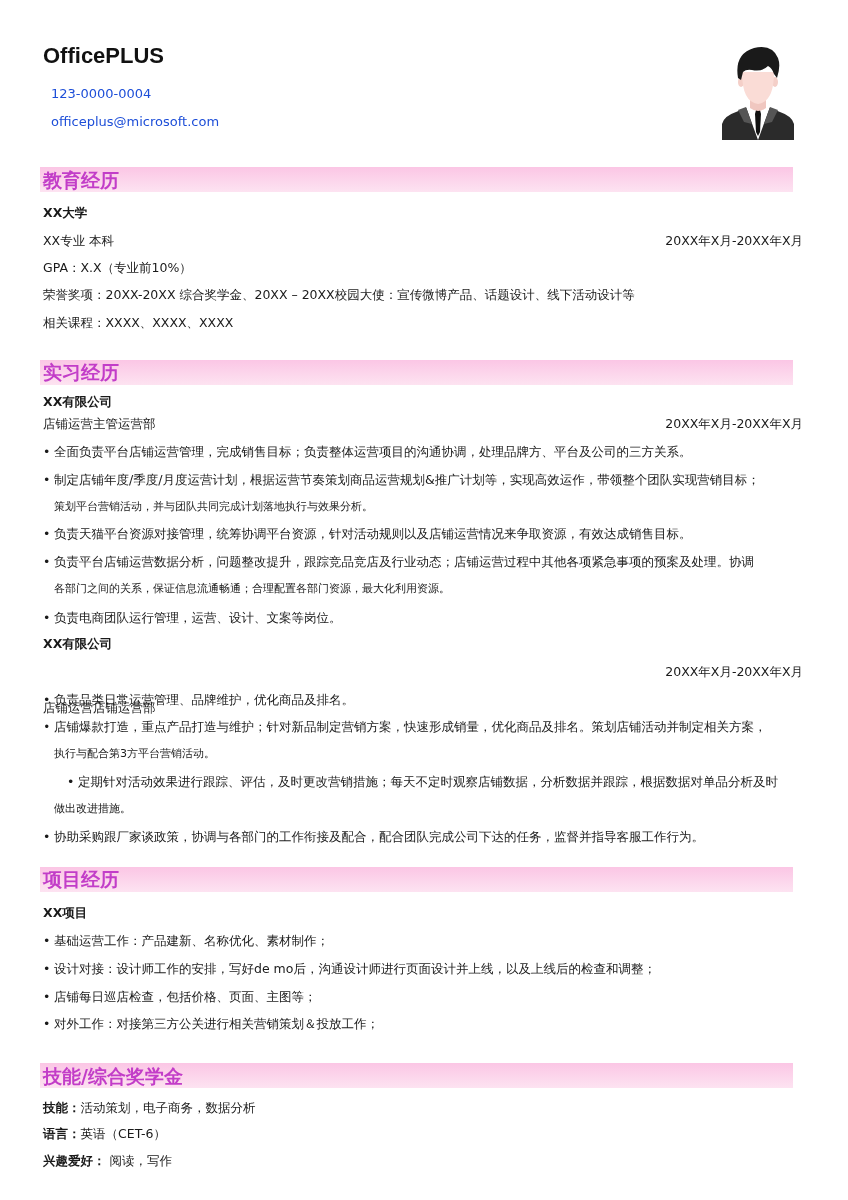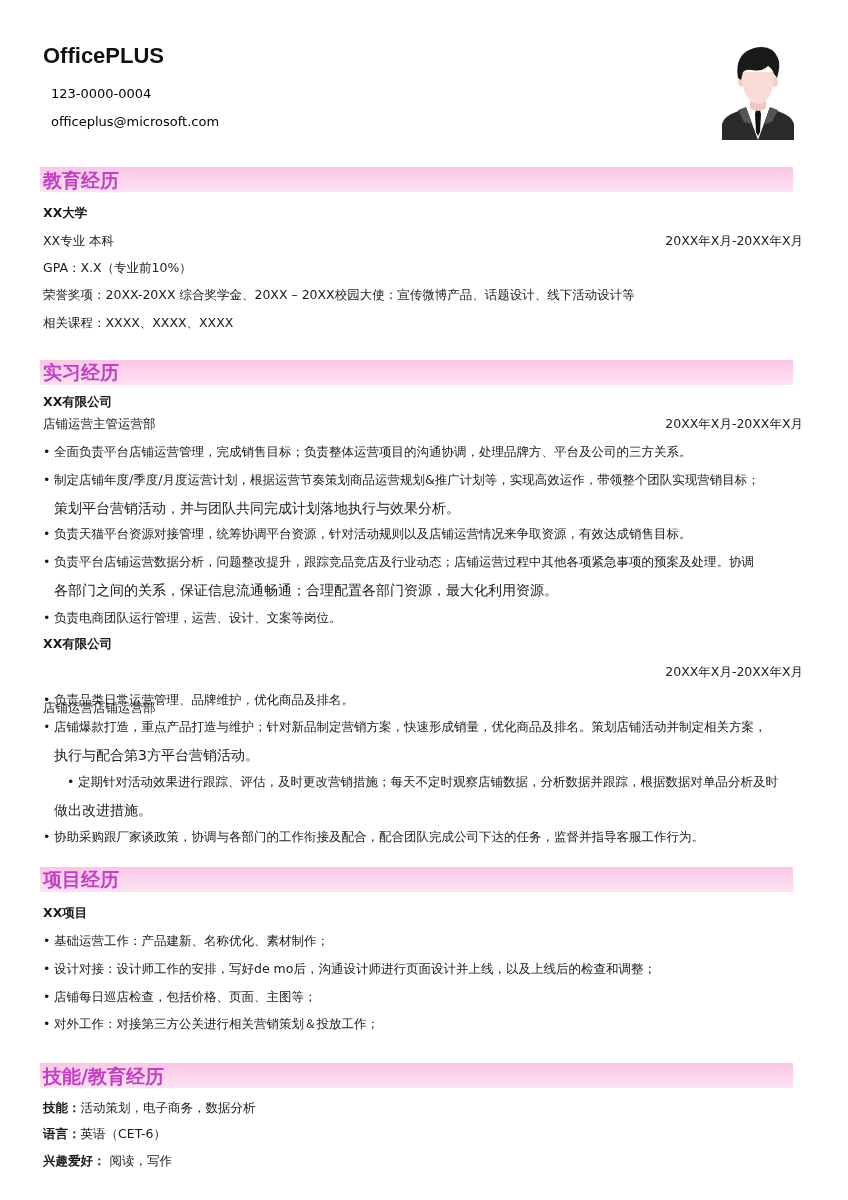--- a/index.html
+++ b/index.html
@@ -6,36 +6,36 @@
     html, body { width: 848px; height: 1200px; background: #ffffff; }
     body {
       position: relative;
       font-family: "DejaVu Sans", "Liberation Sans", sans-serif;
       color: #1a1a1a;
       font-size: 13px;
       overflow: hidden;
     }
     .abs { position: absolute; white-space: nowrap; line-height: 1; }
     .name { left: 43px; top: 45px; font-size: 22px; font-weight: bold; color: #111; font-family: "Liberation Sans", sans-serif; }
-    .contact { left: 51px; font-size: 13px; color: #000000; }
+    .contact { left: 51px; font-size: 13px; color: #1d4ed8; }
     .avatar { position: absolute; left: 722px; top: 44px; width: 72px; height: 96px; }
     .sec-bar {
       position: absolute; left: 40px; width: 753px; height: 25px;
       background: linear-gradient(to bottom, #fbc6e5 0%, #fde3f1 100%);
     }
     .sec-title {
       position: absolute; left: 43px; font-size: 19px; font-weight: bold;
       color: #c23dc8; line-height: 1; white-space: nowrap;
     }
     .line { position: absolute; left: 43px; font-size: 12.5px; line-height: 1; white-space: nowrap; color: #1a1a1a; }
     .bold { font-weight: bold; }
     .date { position: absolute; right: 45px; font-size: 12.5px; line-height: 1; white-space: nowrap; color: #1a1a1a; }
     .bullet { position: absolute; left: 43px; font-size: 12.5px; line-height: 1; white-space: nowrap; color: #1a1a1a; }
     .bullet .dot { display: inline-block; width: 11px; }
-    .cont { position: absolute; left: 54px; font-size: 14px; line-height: 1; white-space: nowrap; color: #1a1a1a; }
+    .cont { position: absolute; left: 54px; font-size: 11px; line-height: 1; white-space: nowrap; color: #1a1a1a; }
     .label { font-weight: bold; }
   </style>
 </head>
 <body>
 
 <div class="abs name">OfficePLUS</div>
 <div class="abs contact" style="top:87px;">123-0000-0004</div>
 <div class="abs contact" style="top:115px;">officeplus@microsoft.com</div>
 
 <div class="avatar">
@@ -100,17 +100,17 @@
 <div class="sec-bar" style="top:867px;"></div>
 <div class="sec-title" style="top:870px;">项目经历</div>
 
 <div class="line bold" style="top:907px;">XX项目</div>
 <div class="bullet" style="top:935px;"><span class="dot">•</span><span>基础运营工作：产品建新、名称优化、素材制作；</span></div>
 <div class="bullet" style="top:963px;"><span class="dot">•</span><span>设计对接：设计师工作的安排，写好de mo后，沟通设计师进行页面设计并上线，以及上线后的检查和调整；</span></div>
 <div class="bullet" style="top:991px;"><span class="dot">•</span><span>店铺每日巡店检查，包括价格、页面、主图等；</span></div>
 <div class="bullet" style="top:1018px;"><span class="dot">•</span><span>对外工作：对接第三方公关进行相关营销策划＆投放工作；</span></div>
 
 <div class="sec-bar" style="top:1063px;"></div>
-<div class="sec-title" style="top:1067px;">技能/教育经历</div>
+<div class="sec-title" style="top:1067px;">技能/综合奖学金</div>
 
 <div class="line" style="top:1102px;"><span class="label">技能：</span><span>活动策划，电子商务，数据分析</span></div>
 <div class="line" style="top:1128px;"><span class="label">语言：</span><span>英语（CET-6）</span></div>
 <div class="line" style="top:1155px;"><span class="label">兴趣爱好：</span><span> 阅读，写作</span></div>
 
 </body></html>

